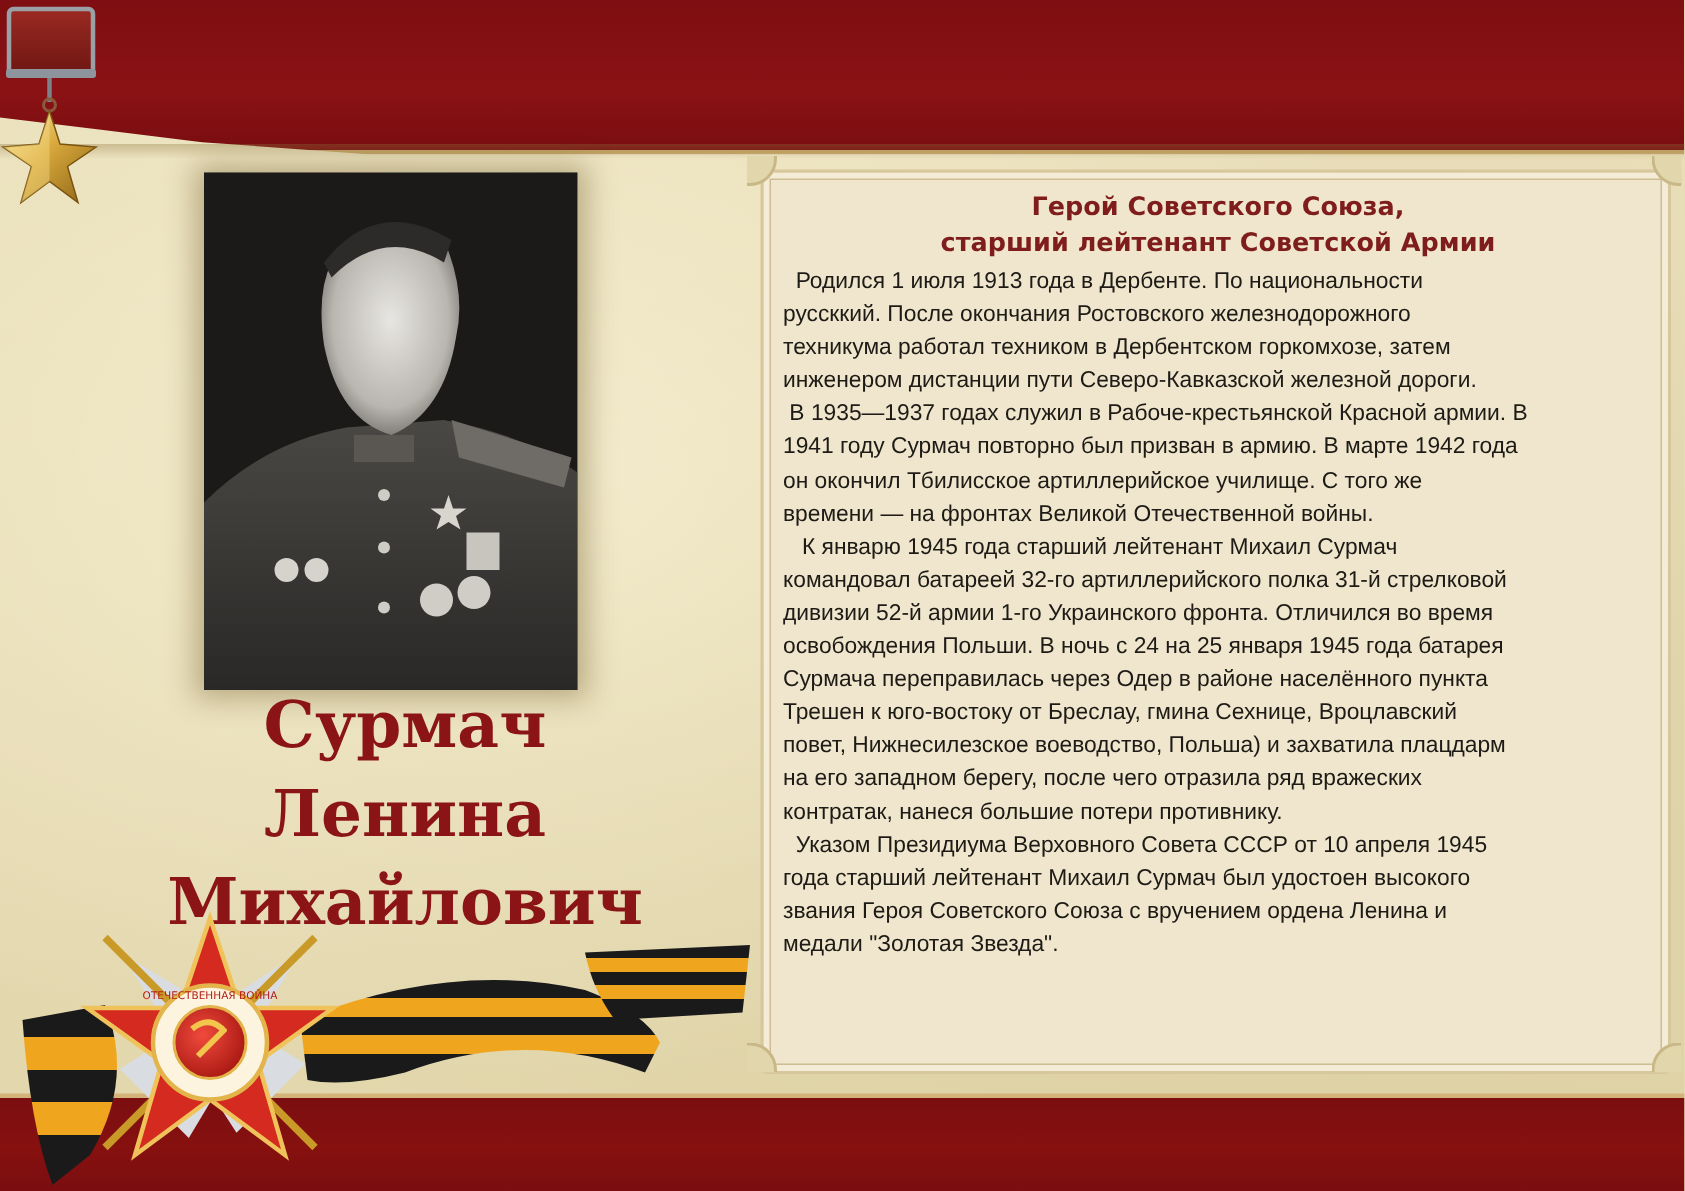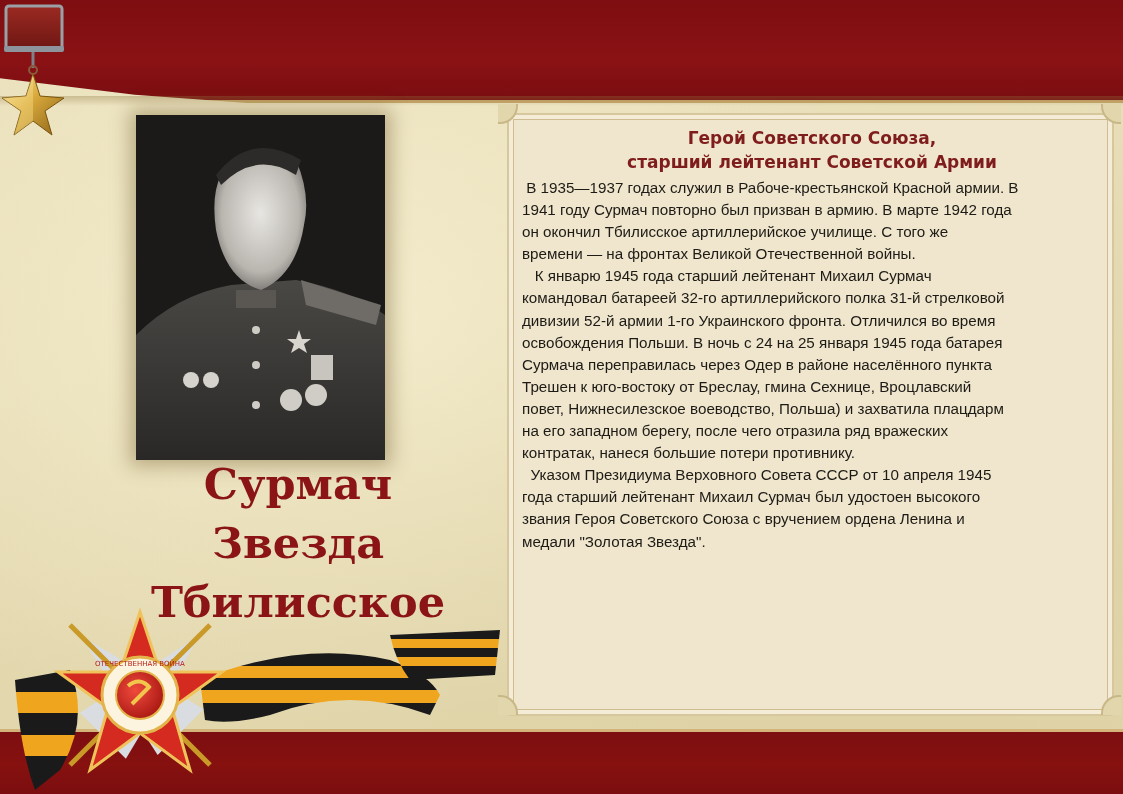--- a/index.html
+++ b/index.html
@@ -41,21 +41,20 @@
   }
   .photo-frame svg { position: absolute; left: 0; top: 0; }
   .name-block {
     position: absolute; left: 110px; top: 455px; width: 320px;
     text-align: center;
     font-family: "DejaVu Serif", serif;
     font-weight: bold;
     color: #8a1416;
     font-size: 43px;
     line-height: 59px;
-    margin-left: 28px;
   }
   .card {
     position: absolute; left: 507px; top: 113px; width: 603px; height: 599px;
     background: #efe6cd;
     border: 2px solid #d7c79c;
     box-shadow: inset 0 0 0 4px #f4ecd6, inset 0 0 0 5px #cdbd90;
     border-radius: 4px;
   }
   .card-corner {
     position: absolute; width: 18px; height: 18px; background: #e2d6ac;
@@ -133,36 +132,40 @@
     <circle cx="155" cy="285" r="11" fill="#d0cdc7"></circle>
     <circle cx="180" cy="280" r="11" fill="#d0cdc7"></circle>
     <rect x="175" y="240" width="22" height="25" fill="#c8c5bf"></rect>
     <circle cx="55" cy="265" r="8" fill="#d6d3cd"></circle>
     <circle cx="75" cy="265" r="8" fill="#d6d3cd"></circle>
   </svg>
 </div>
 
 <div class="name-block">
   <div>Сурмач</div>
-  <div>Звезда</div>
-  <div>Тбилисское</div>
+  <div>Ленина</div>
+  <div>Михайлович</div>
 </div>
 
 <div class="card"></div>
 <div class="card-corner" style="left:498px;top:104px;border-radius:0 0 18px 0;border-left:none;border-top:none;"></div>
 <div class="card-corner" style="left:1101px;top:104px;border-radius:0 0 0 18px;border-right:none;border-top:none;"></div>
 <div class="card-corner" style="left:498px;top:695px;border-radius:0 18px 0 0;border-left:none;border-bottom:none;"></div>
 <div class="card-corner" style="left:1101px;top:695px;border-radius:18px 0 0 0;border-right:none;border-bottom:none;"></div>
 
 <div class="card-title">
   <div>Герой Советского Союза,</div>
   <div>старший лейтенант Советской Армии</div>
 </div>
 
 <div class="card-body">
+  <p>  Родился 1 июля 1913 года в Дербенте. По национальности
+руссккий. После окончания Ростовского железнодорожного
+техникума работал техником в Дербентском горкомхозе, затем
+инженером дистанции пути Северо-Кавказской железной дороги.</p>
   <p> В 1935—1937 годах служил в Рабоче-крестьянской Красной армии. В
 1941 году Сурмач повторно был призван в армию. В марте 1942 года
 он окончил Тбилисское артиллерийское училище. С того же
 времени — на фронтах Великой Отечественной войны.</p>
   <p>   К январю 1945 года старший лейтенант Михаил Сурмач
 командовал батареей 32-го артиллерийского полка 31-й стрелковой
 дивизии 52-й армии 1-го Украинского фронта. Отличился во время
 освобождения Польши. В ночь с 24 на 25 января 1945 года батарея
 Сурмача переправилась через Одер в районе населённого пункта
 Трешен к юго-востоку от Бреслау, гмина Сехнице, Вроцлавский

